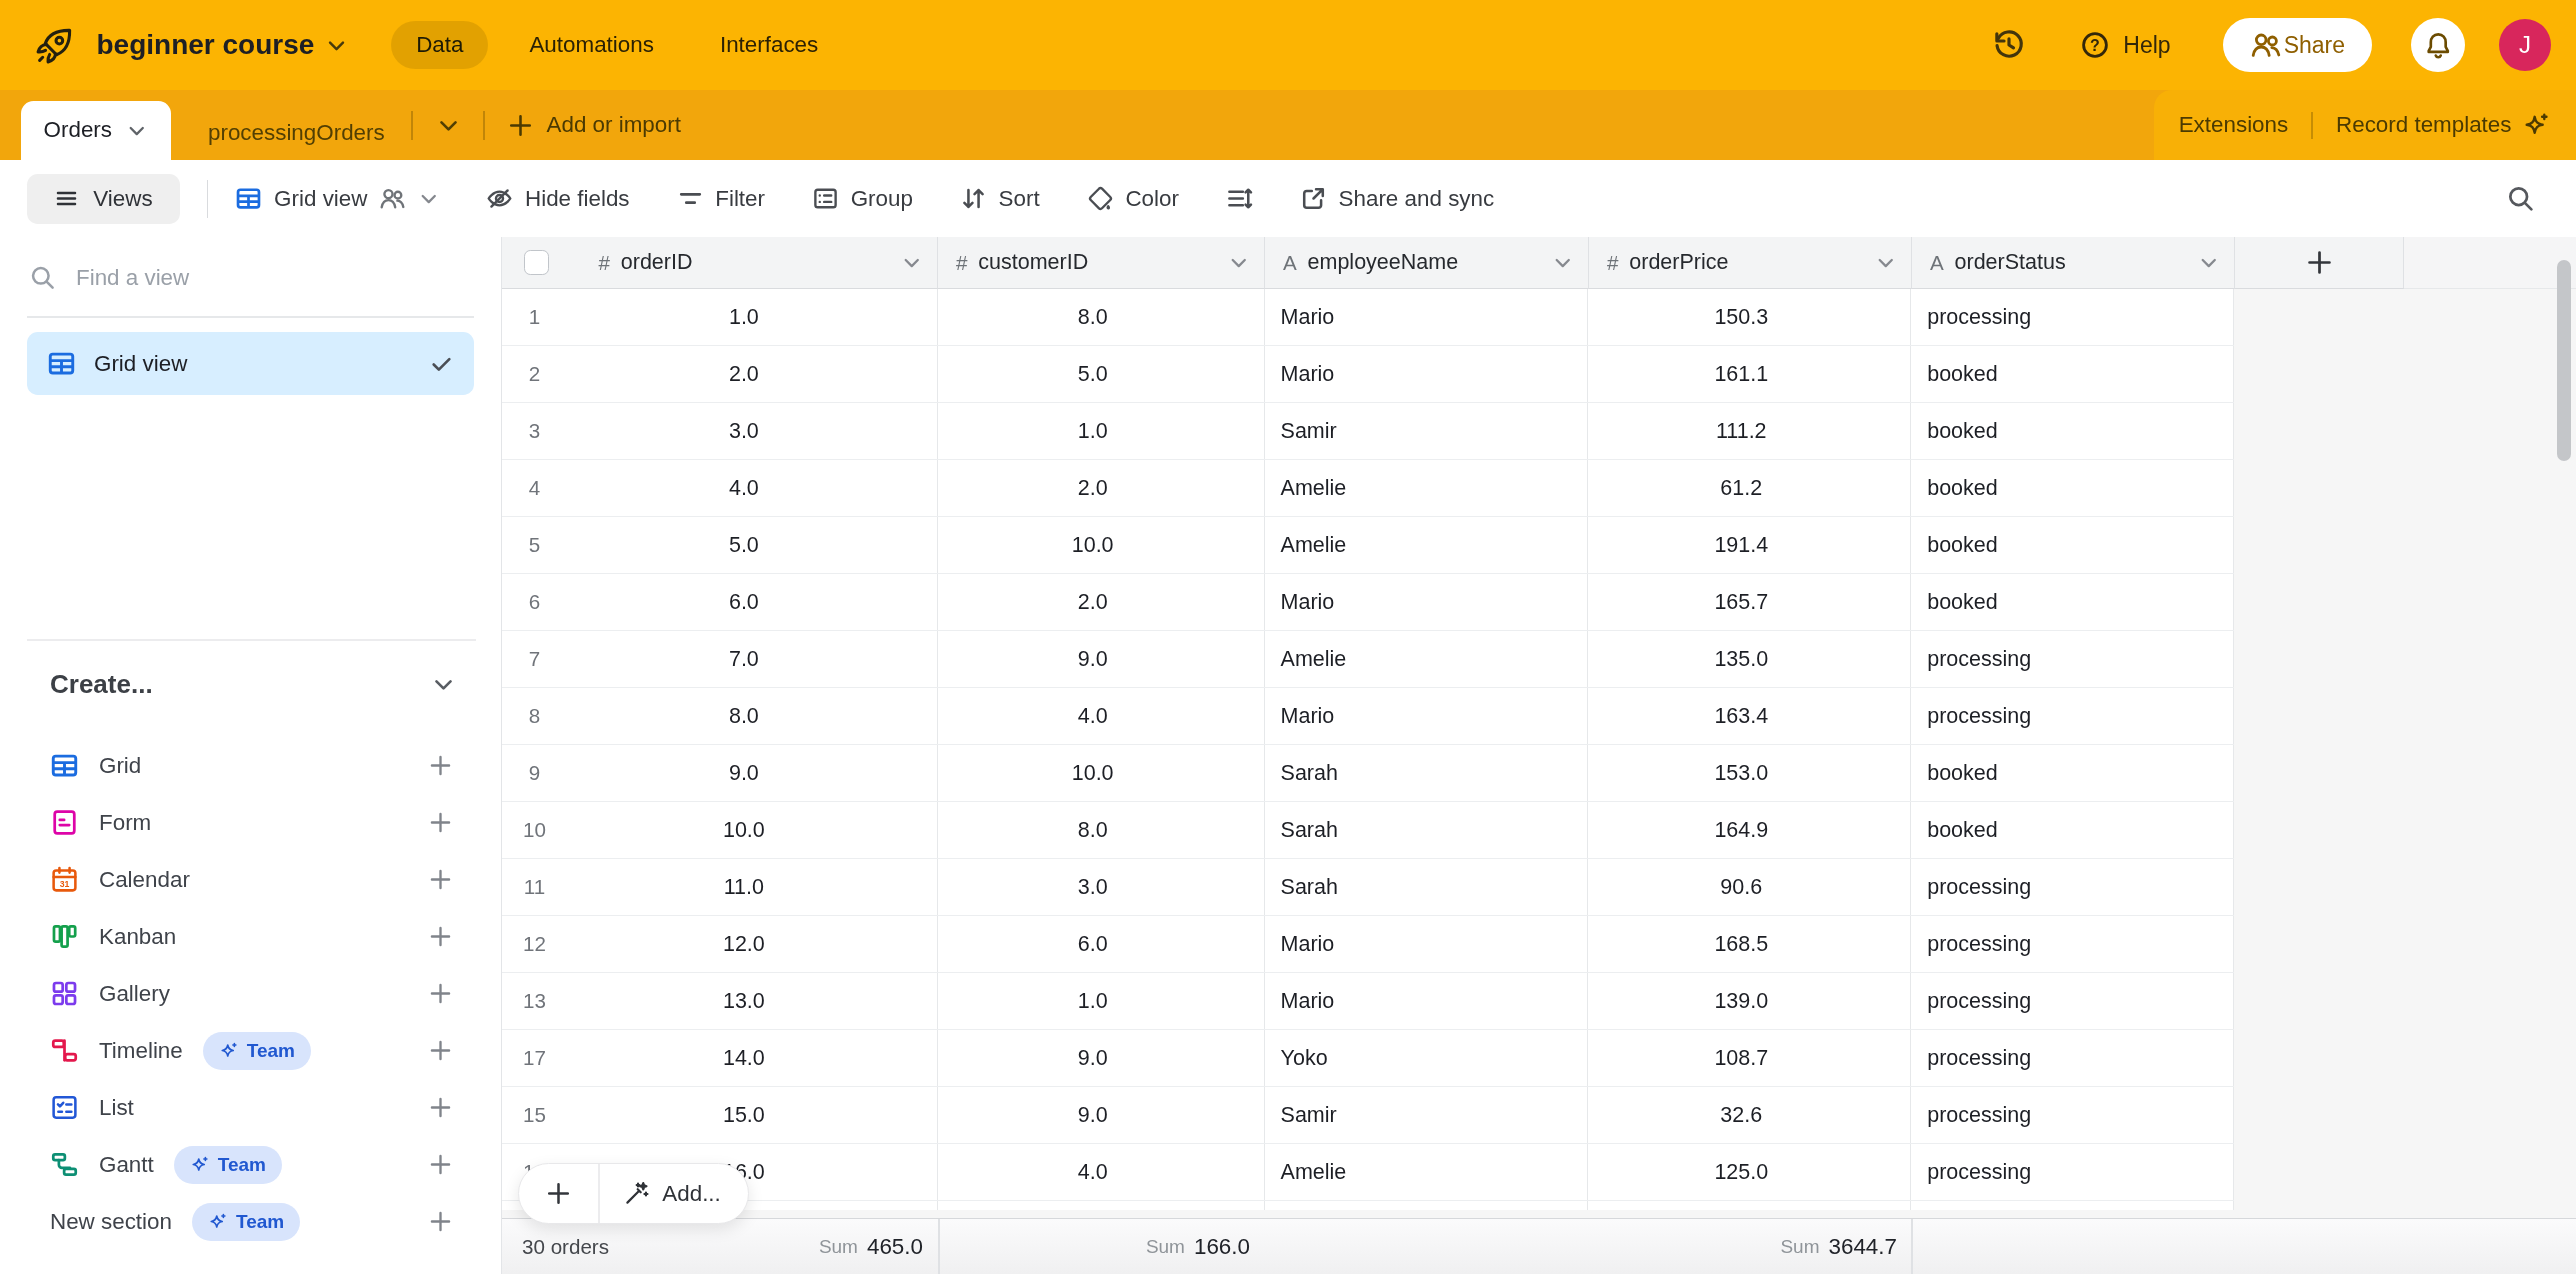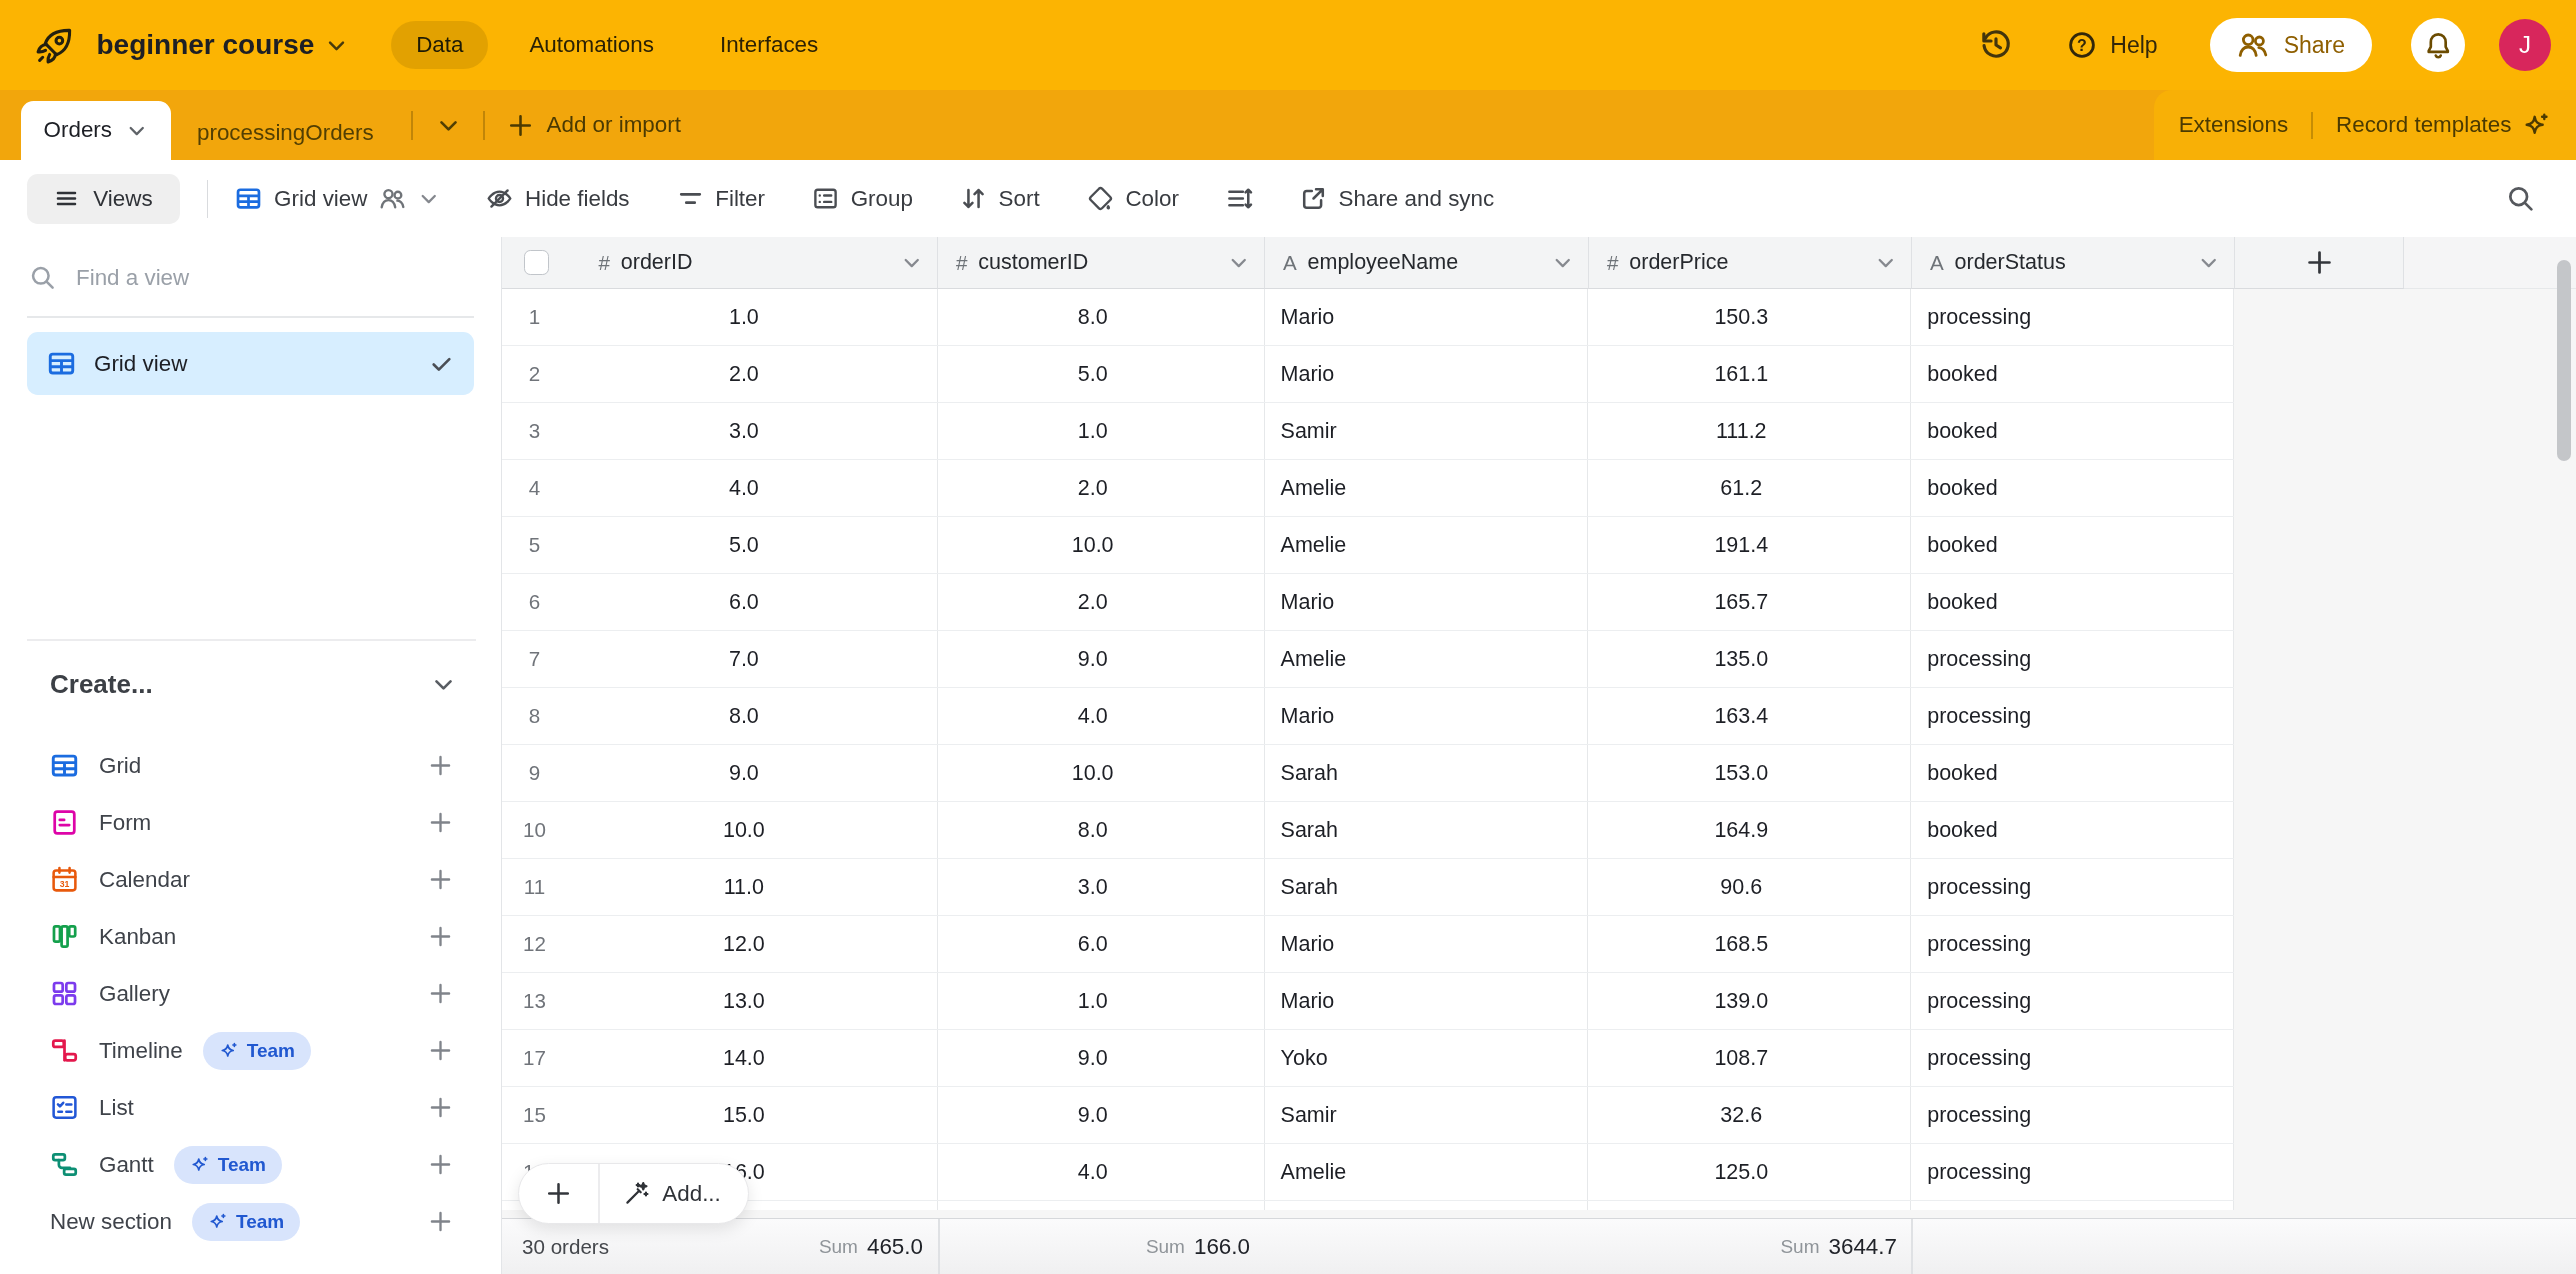--- a/index.html
+++ b/index.html
@@ -16,35 +16,35 @@
   .rocket{width:41px;height:41px;color:#24200f;margin-left:9px}
   .wstitle{font-size:28px;font-weight:700;margin-left:21.5px;white-space:nowrap}
   .tchev{width:23px;height:23px;color:#473a0c;margin-left:10.8px}
   .navpill{height:48px;border-radius:24px;padding:0 25px;display:flex;align-items:center;
            font-size:22.4px;color:#2b2104;white-space:nowrap}
   .navpill.active{background:rgba(0,0,0,.10);font-weight:500;margin-left:43px;color:#1d1a05}
   .hist{width:36px;height:36px;color:#43350c;margin-left:auto}
   .helpwrap{display:flex;align-items:center;gap:12.5px;margin-left:52px;font-size:23px;color:#33270a}
   .helpwrap .ic{width:32px;height:32px}
   .sharebtn{margin-left:52px;height:54px;background:#fff;border-radius:27px;display:flex;
-            align-items:center;padding:0 27px;gap:15px;color:#8f5f00;font-size:23px}
+            align-items:center;padding:0 27px;gap:2px;color:#8f5f00;font-size:23px}
   .sharebtn .ic{width:32px;height:32px}
   .bellbtn{margin-left:39px;width:54px;height:54px;border-radius:50%;background:#fff;
            color:#6b4b00;display:flex;align-items:center;justify-content:center}
   .bellbtn .ic{width:30.5px;height:30.5px}
   .avatar{margin-left:34px;width:52px;height:52px;border-radius:50%;background:var(--avatar-bg,#d8265c);
           color:#fff;display:flex;align-items:center;justify-content:center;font-size:24px;font-weight:500}
 
   
   #tabbar{position:absolute;left:0;top:90px;width:2576px;height:70px;background:var(--tabbar-bg,#f2a60c)}
   .tab-active{position:absolute;left:20.6px;top:10.8px;height:59px;background:#fff;
               border-radius:12.5px 12.5px 0 0;display:flex;align-items:center;padding:0 23px;gap:14.3px;
               font-size:22.4px;font-weight:500}
   .tab-active .ic{width:21.5px;height:21.5px;color:#5f6368}
-  .tab-inactive{position:absolute;left:197px;top:0;height:86px;display:flex;align-items:center;
+  .tab-inactive{position:absolute;left:208px;top:0;height:86px;display:flex;align-items:center;
                 font-size:22.4px;color:#523f03}
   .vsep{position:absolute;top:20.6px;width:1.8px;height:29px;background:rgba(70,52,0,.28)}
   .tab-chev{position:absolute;left:436px;top:23px;width:25px;height:25px;color:#523f03}
   .addimport{position:absolute;left:507px;top:0;height:70px;display:flex;align-items:center;gap:12.5px;
              font-size:22.4px;color:#4b3a02}
   .addimport .ic{width:27px;height:27px}
   .tabbar-right{position:absolute;right:0;top:0;width:422px;height:70px;background:#f8b006;
                 border-radius:18px 0 0 0;display:flex;align-items:center;justify-content:center;
                 font-size:22.4px;color:#4b3a02}
   .tabbar-right .ic{width:29px;height:29px;margin-left:10.8px}

